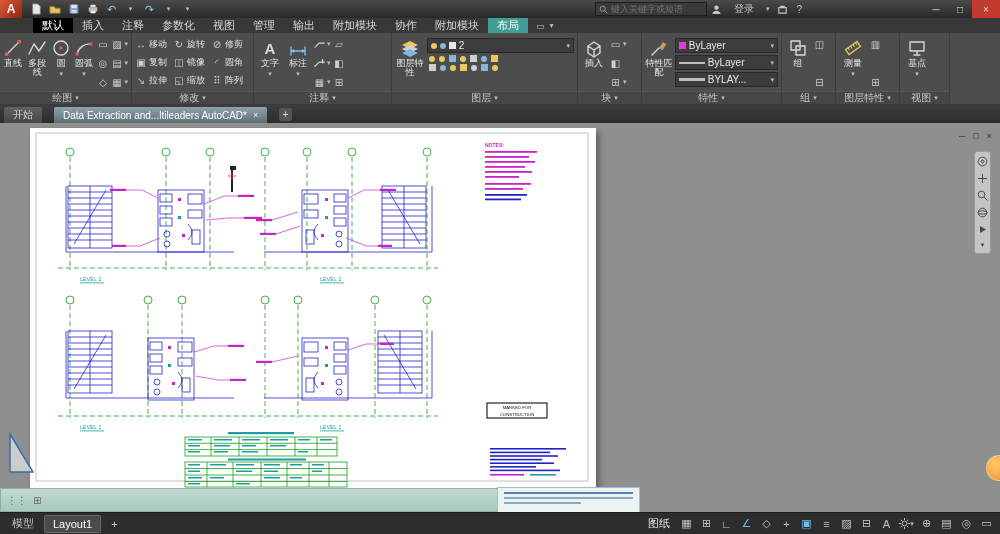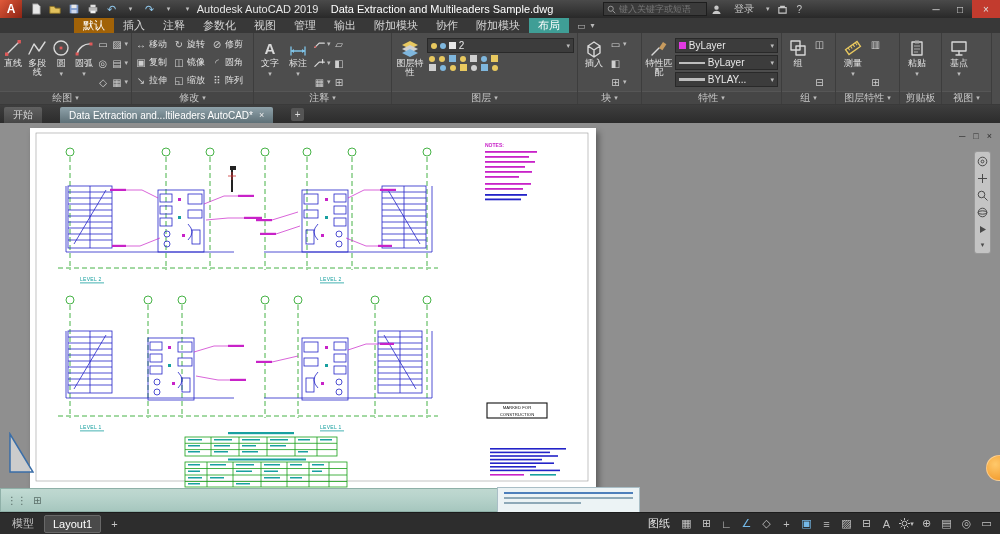--- a/index.html
+++ b/index.html
@@ -13,34 +13,34 @@
   #logo { width:22px; height:18px; background:linear-gradient(135deg,#e05a3a,#8e2414);
           color:#fff; font-weight:bold; font-size:12px; display:flex; align-items:center; justify-content:center; }
   .qat { display:flex; align-items:center; gap:2px; padding:0 5px; }
   .qicon { width:17px; height:15px; display:flex; align-items:center; justify-content:center;
            color:#cfcfcf; font-size:11px; }
   .qicon svg { width:12px; height:12px; }
   .tb-center { position:absolute; left:150px; right:400px; text-align:center; color:#e6e6e6;
                white-space:nowrap; pointer-events:none; }
   .tb-center .doc { color:#fff; }
   #search { display:flex; align-items:center; background:#3a3a3a; border:1px solid #1e1e1e;
-            height:14px; width:104px; margin-left:auto; padding:0 3px; gap:3px; }
+            height:14px; width:112px; margin-left:auto; padding:0 3px; gap:3px; }
   #search input { flex:1; width:80px; background:transparent; border:none; outline:none;
                   color:#b5b5b5; font-size:9px; font-family:inherit; }
   .tb-ic { color:#c8c8c8; font-size:10px; padding:0 4px; display:flex; align-items:center; gap:12px; }
   .tb-ic svg { width:11px; height:11px; }
   #win-controls { display:flex; margin-left:118px; height:18px; }
   .wc { width:24px; display:flex; align-items:center; justify-content:center; font-size:10px; color:#e0e0e0; }
   .wc.close { background:#c23b2e; width:28px; }
 
   
   #tabrow { position:absolute; top:18px; left:0; right:0; height:15px; background:#383838; z-index:59;
             display:flex; align-items:stretch; padding-left:33px; font-size:11px; }
   .rtab { padding:0 9px; display:flex; align-items:center; color:#d6d6d6; }
-  .rtab.active { background:#a16207; color:#fff;margin-left:41px; }
+  .rtab.active { background:#000000; color:#fff; }
   .rtab.ctx { background:#3f9e96; color:#fff; }
   .tab-extra { display:flex; align-items:center; gap:5px; color:#b8b8b8; padding:0 8px; font-size:8px; }
 
   
   #ribbon { position:absolute; top:33px; left:0; right:0; height:72px; background:#4d4d4d;
             display:flex; z-index:58; border-bottom:1px solid #3a3a3a; }
   .panel { display:flex; flex-direction:column; border-right:1px solid #3d3d3d; flex:0 0 auto; }
   .pc { flex:1; display:flex; align-items:stretch; padding:2px 3px 0 3px; gap:2px; }
   .plabel { height:13px; display:flex; align-items:center; justify-content:center; gap:3px;
             font-size:10px; color:#c8c8c8; background:#464646; border-top:1px solid #565656; }
@@ -68,21 +68,21 @@
   .prop-right { display:flex; flex-direction:column; gap:2px; padding-top:3px; width:104px; }
   .lt-line { width:26px; height:2px; background:#bdbdbd; }
 
   svg .st { stroke:#d8d8d8; fill:none; stroke-width:1.4; stroke-linecap:round; stroke-linejoin:round; }
   svg .stb { stroke:#7fc4e8; fill:none; stroke-width:1.3; stroke-linecap:round; }
   svg .red { fill:#e05a5a; }
 
   
   #filetabs { position:absolute; top:105px; left:0; right:0; height:18px; z-index:57;
               background:linear-gradient(#3e3e3e,#2c2c2c); display:flex; align-items:flex-end;
-              gap:18px; padding-left:4px; }
+              gap:12px; padding-left:4px; }
   .ftab { height:16px; display:flex; align-items:center; gap:6px; padding:0 9px; font-size:10px;
           border-radius:2px 2px 0 0; white-space:nowrap; }
   .ftab.start { background:linear-gradient(#616161,#464646); color:#d8d8d8; }
   .ftab.doc { background:linear-gradient(#8fa2aa,#5e7077); color:#fff; }
   .ftab .x { font-size:9px; color:#eee; }
   .newtab { width:13px; height:13px; margin-bottom:2px; background:#555; border-radius:2px;
             color:#ddd; font-size:10px; display:flex; align-items:center; justify-content:center; }
 
   
   #canvas { position:absolute; top:123px; left:0; right:0; bottom:22px; background:#8f8f8f; }
@@ -167,24 +167,20 @@
           <rect x="4" y="9" width="6" height="3" fill="#f2f2f2"></rect>
         </svg>
       </span>
     <span class="qicon" style="color:#8fc6ea">↶</span>
     <span class="qicon caret">▾</span>
     <span class="qicon" style="color:#8fc6ea">↷</span>
     <span class="qicon caret">▾</span>
     <span class="qicon caret">▾</span>
   </div>
 
-  <div class="tb-center">
-    <span>Autodesk AutoCAD 2019</span>&nbsp;&nbsp;&nbsp;
-    <span class="doc">Data Extraction and Multileaders Sample.dwg</span>
-  </div>
 
   <div id="search">
     <svg viewBox="0 0 12 12" width="9" height="9">
       <circle cx="5" cy="5" r="3.4" fill="none" stroke="#9a9a9a" stroke-width="1.3"></circle>
       <path d="M7.6 7.6L11 11" stroke="#9a9a9a" stroke-width="1.3"></path>
       </svg>
     <input placeholder="键入关键字或短语" style="">
   </div>
 
   <span class="tb-ic">
@@ -539,36 +535,20 @@
             <span class="sicon">⊞</span>
           </span>
       </div>
     </div>
     <div class="plabel">
       <span>图层特性</span>
         <span class="caret">▾</span>
     </div>
   </div>
 
-  <div class="panel" style="width:42px">
-    <div class="pc">
-      <div class="bigbtn" style="width:28px">
-        <svg viewBox="0 0 20 20">
-          <rect class="st" x="5" y="4" width="10" height="13"></rect>
-            <rect x="8" y="2.5" width="4" height="3" fill="#aaa"></rect>
-            <path d="M7 8h6M7 11h6M7 14h4" stroke="#aaa" stroke-width="1"></path>
-          </svg>
-        <span>粘贴</span>
-        <span class="caret">▾</span>
-      </div>
-    </div>
-    <div class="plabel">
-      <span>剪贴板</span>
-    </div>
-  </div>
 
   <div class="panel" style="width:50px">
     <div class="pc">
       <div class="bigbtn" style="width:28px">
         <svg viewBox="0 0 20 20">
           <rect class="st" x="3" y="4" width="14" height="9"></rect>
             <path class="st" d="M7 17h6M10 13v4"></path>
           </svg>
         <span>基点</span>
         <span class="caret">▾</span>

